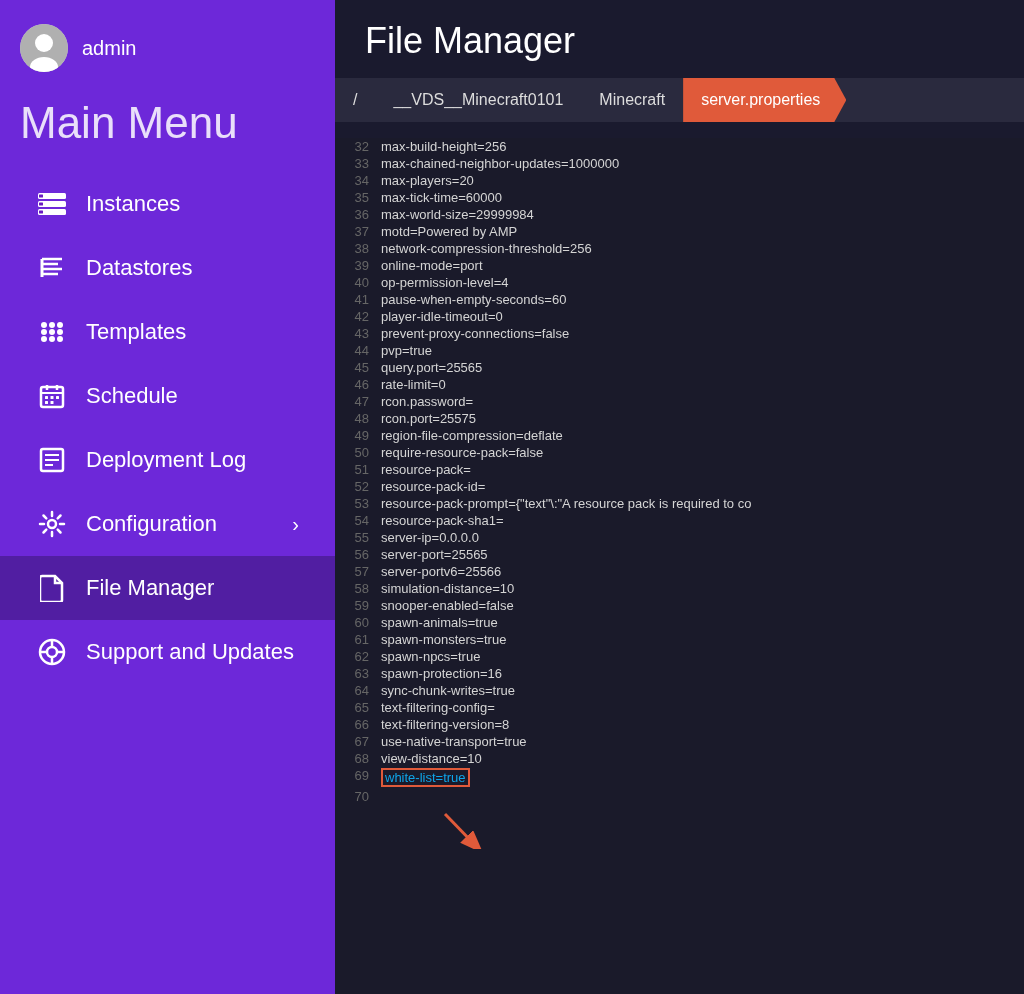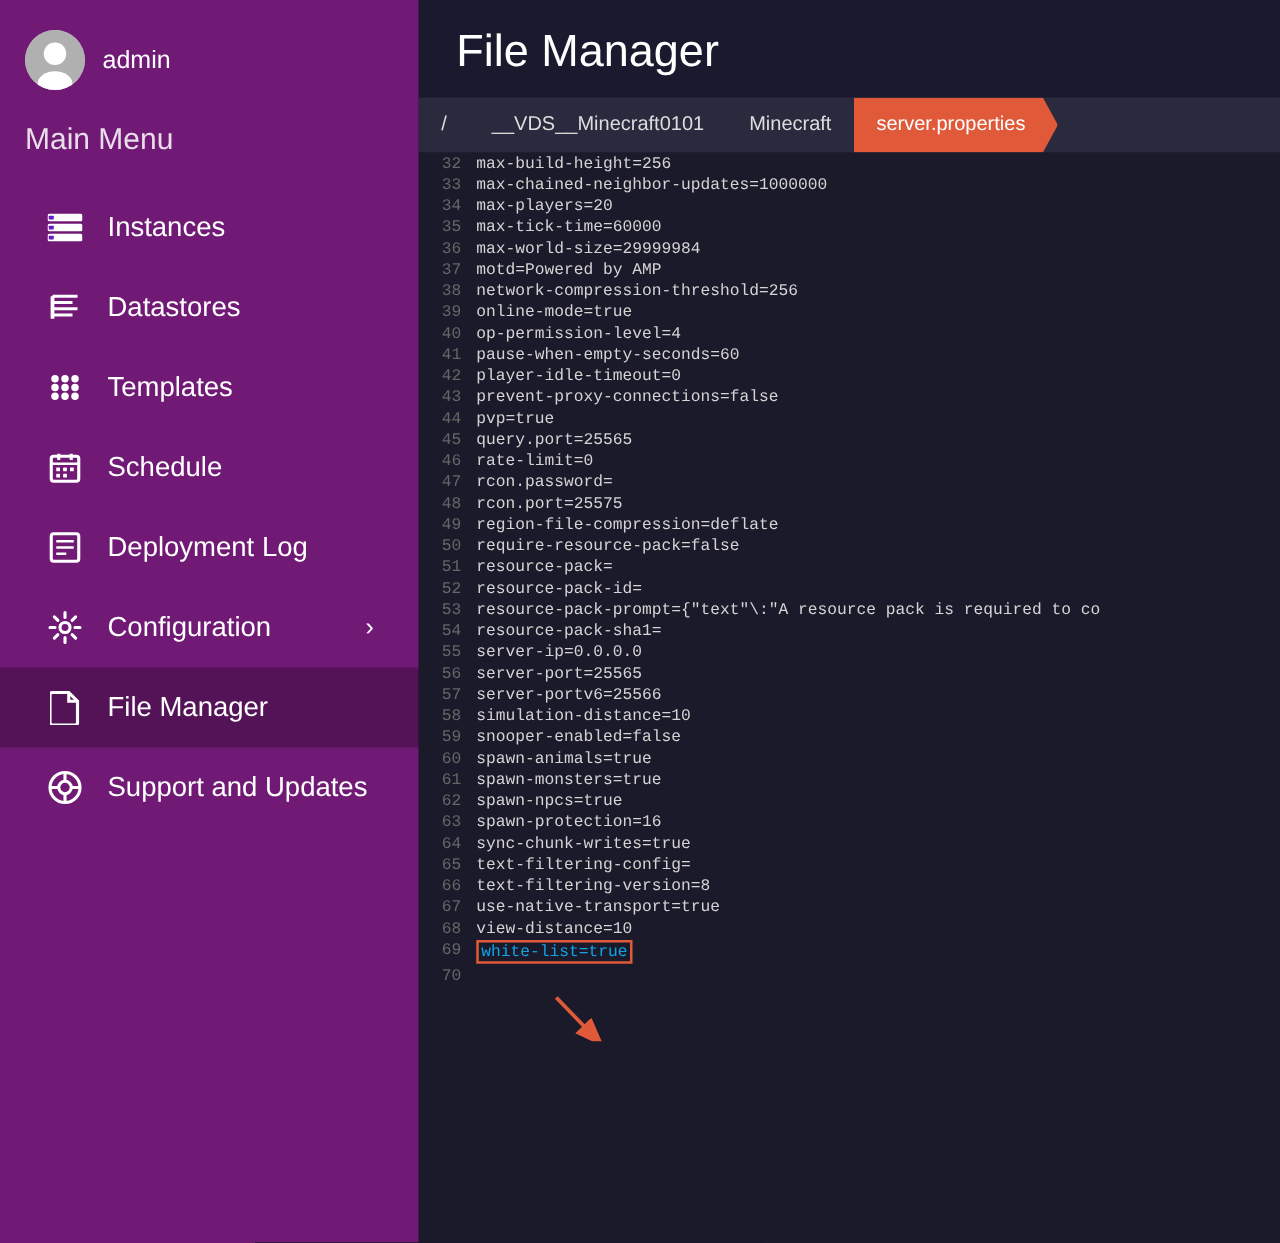--- a/index.html
+++ b/index.html
@@ -9,21 +9,21 @@
       font-family: 'Segoe UI', Arial, sans-serif;
       display: flex;
       background: #1a1a2e;
       overflow: hidden;
     }
 
     
     .sidebar {
       width: 335px;
       min-width: 335px;
-      background: #701a75;
+      background: #6d28d9;
       display: flex;
       flex-direction: column;
       padding: 0;
       height: 994px;
     }
 
     .user-section {
       display: flex;
       align-items: center;
       padding: 24px 20px 16px 20px;
@@ -48,21 +48,21 @@
     }
 
     .username {
       color: #fff;
       font-size: 20px;
       font-weight: 400;
     }
 
     .main-menu-title {
       color: rgba(255,255,255,0.85);
-      font-size: 24px;
+      font-size: 44px;
       font-weight: 300;
       padding: 10px 20px 24px 20px;
     }
 
     .nav-items {
       display: flex;
       flex-direction: column;
       flex: 1;
     }
 
@@ -140,22 +140,23 @@
       font-weight: 500;
       clip-path: polygon(0 0, calc(100% - 12px) 0, 100% 50%, calc(100% - 12px) 100%, 0 100%);
       padding-right: 26px;
     }
 
     
     .file-content {
       flex: 1;
       background: #1a1a2a;
       overflow: auto;
-      font-family: Liberation Mono, monospace;
+      font-family: Liberation Sans, sans-serif;
       font-size: 14px;
+      margin-top: 16px;
     }
 
     .code-row {
       display: flex;
       align-items: flex-start;
     }
 
     .line-num {
       color: #666;
       width: 42px;
@@ -346,21 +347,21 @@
         <div class="code-row">
           <span class="line-num">37</span>
           <span class="line-content">motd=Powered by AMP</span>
         </div>
         <div class="code-row">
           <span class="line-num">38</span>
           <span class="line-content">network-compression-threshold=256</span>
         </div>
         <div class="code-row">
           <span class="line-num">39</span>
-          <span class="line-content">online-mode=true</span>
+          <span class="line-content">online-mode=port</span>
         </div>
         <div class="code-row">
           <span class="line-num">40</span>
           <span class="line-content">op-permission-level=4</span>
         </div>
         <div class="code-row">
           <span class="line-num">41</span>
           <span class="line-content">pause-when-empty-seconds=60</span>
         </div>
         <div class="code-row">

